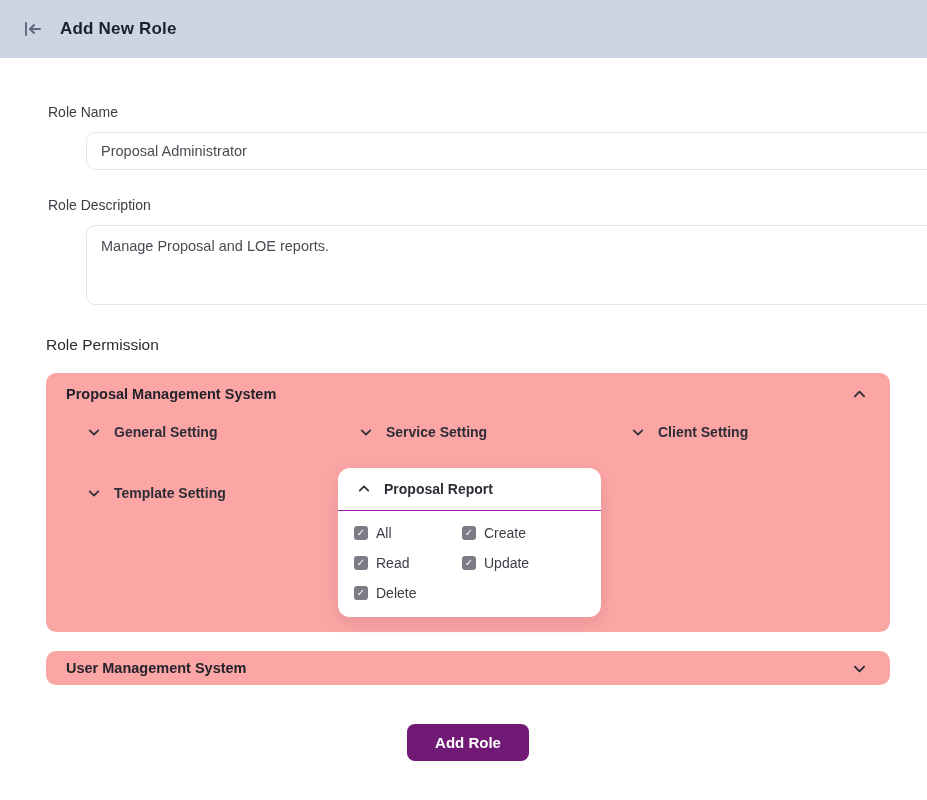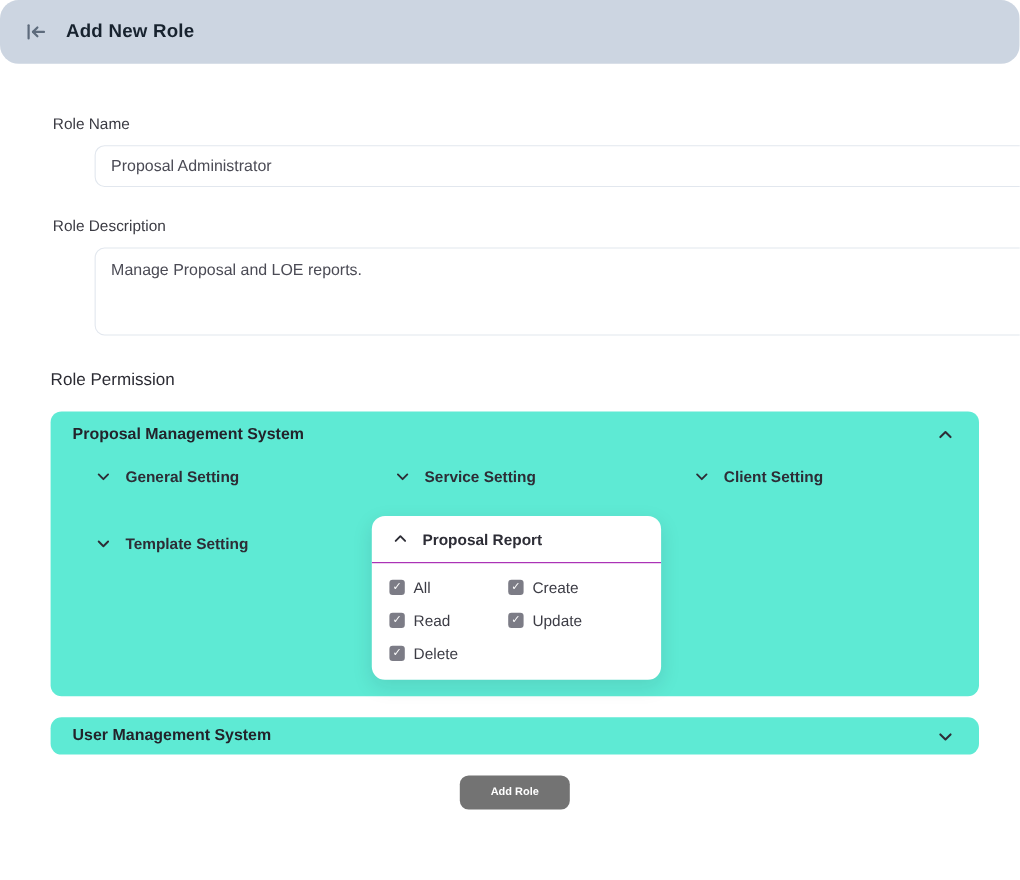--- a/index.html
+++ b/index.html
@@ -12,21 +12,20 @@
   }
 
   
   .page-header {
     height: 58px;
     background: #ccd5e1;
     display: flex;
     align-items: center;
     padding: 0 20px;
     gap: 14px;
-    border-radius: 17px;
   }
   .back-btn {
     display: flex;
     align-items: center;
     justify-content: center;
     width: 26px; height: 26px;
     cursor: pointer;
     color: #5d6b7c;
   }
   .page-title {
@@ -68,21 +67,21 @@
   .perm-heading {
     margin: 27px 0 0 8px;
     font-size: 15.5px;
     font-weight: 500;
     color: #2b2b33;
   }
 
   
   .perm-card {
     margin: 19px 8px 0 8px;
-    background: #5eead4;
+    background: #fca5a5;
     border-radius: 10px;
   }
   .perm-card-header {
     display: flex;
     align-items: center;
     justify-content: space-between;
     padding: 13px 24px 0 20px;
     cursor: pointer;
   }
   .perm-card.collapsed .perm-card-header { padding: 0 24px 0 20px; height: 34px; }
@@ -164,29 +163,30 @@
     font-size: 14px;
     font-weight: 500;
     color: #3c3c45;
   }
 
   .user-card { margin-top: 19px; }
 
   .btn-row { text-align: center; margin-top: 19px; }
   .add-role-btn {
     display: inline-block;
-    background: #737373;
+    background: #701a75;
     color: #ffffff;
     border: none;
     border-radius: 8px;
     font-family: "Liberation Sans", sans-serif;
-    font-size: 10px;
+    font-size: 15px;
     font-weight: 700;
     padding: 10px 28px;
     cursor: pointer;
+    margin-top: 20px;
   }
 </style>
 </head>
 <body>
 
 <div class="page-header">
   <span class="back-btn">
     <svg width="22" height="22" viewBox="0 0 22 22" fill="none" stroke="currentColor" stroke-width="2" stroke-linecap="round" stroke-linejoin="round">
       <line x1="4" y1="5" x2="4" y2="17"></line>
       <line x1="18" y1="11" x2="8" y2="11"></line>

